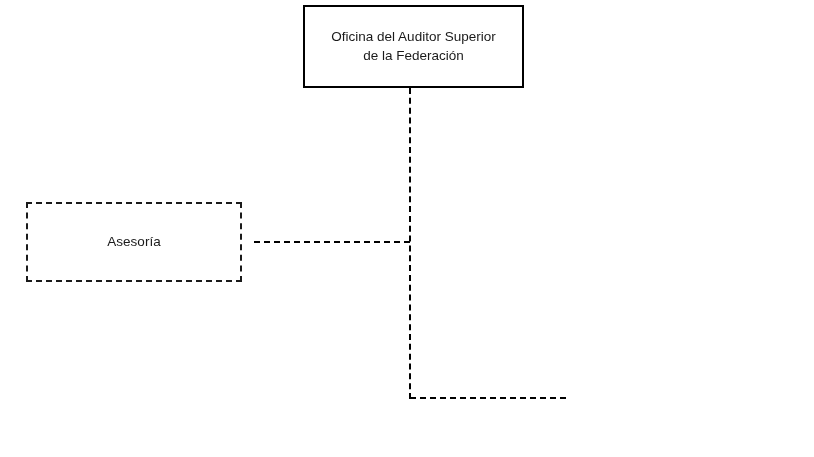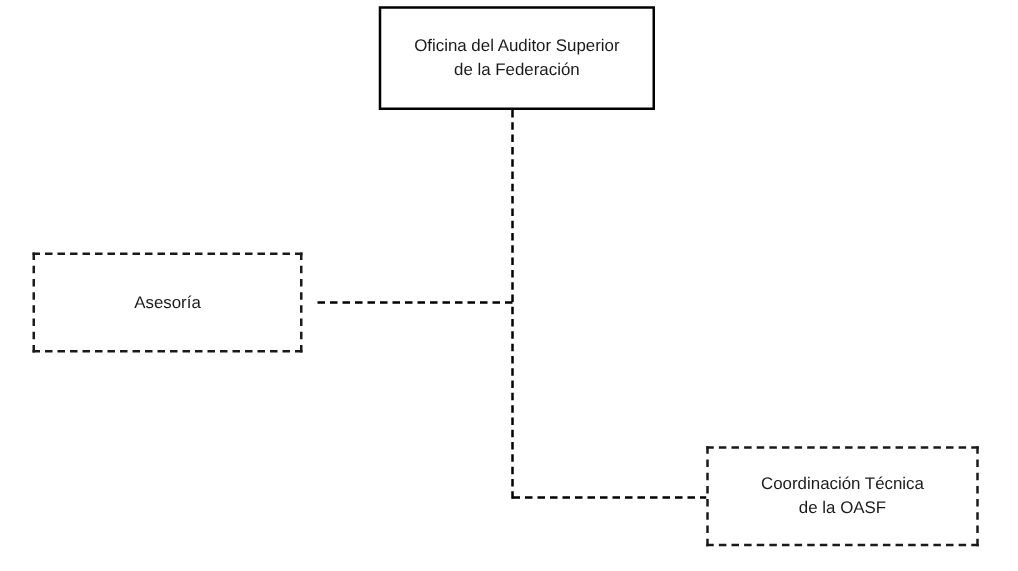--- a/index.html
+++ b/index.html
@@ -72,24 +72,20 @@
 
   <div class="node solid node-root">
     <span class="label">Oficina del Auditor Superior
 de la Federación</span>
   </div>
 
   <div class="node dashed node-asesoria">
     <span class="label">Asesoría</span>
   </div>
 
-  <div class="node dashed node-coordinacion">
-    <span class="label">Coordinación Técnica
-de la OASF</span>
-  </div>
 
   <div class="connector vertical-trunk"></div>
 
   <div class="connector h-asesoria"></div>
 
   <div class="connector h-coordinacion"></div>
 
 </div>
 
 </body></html>

